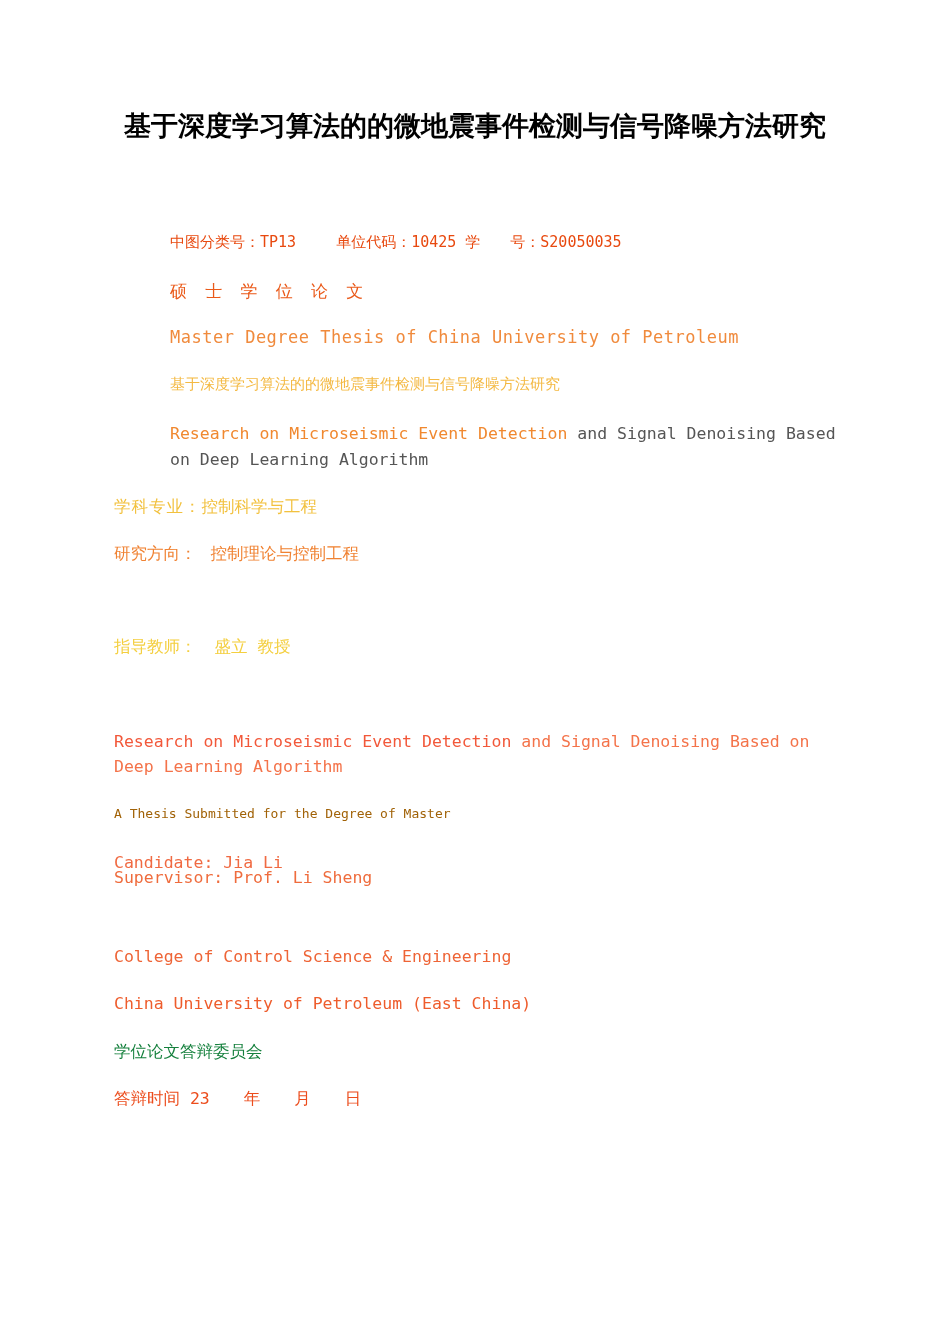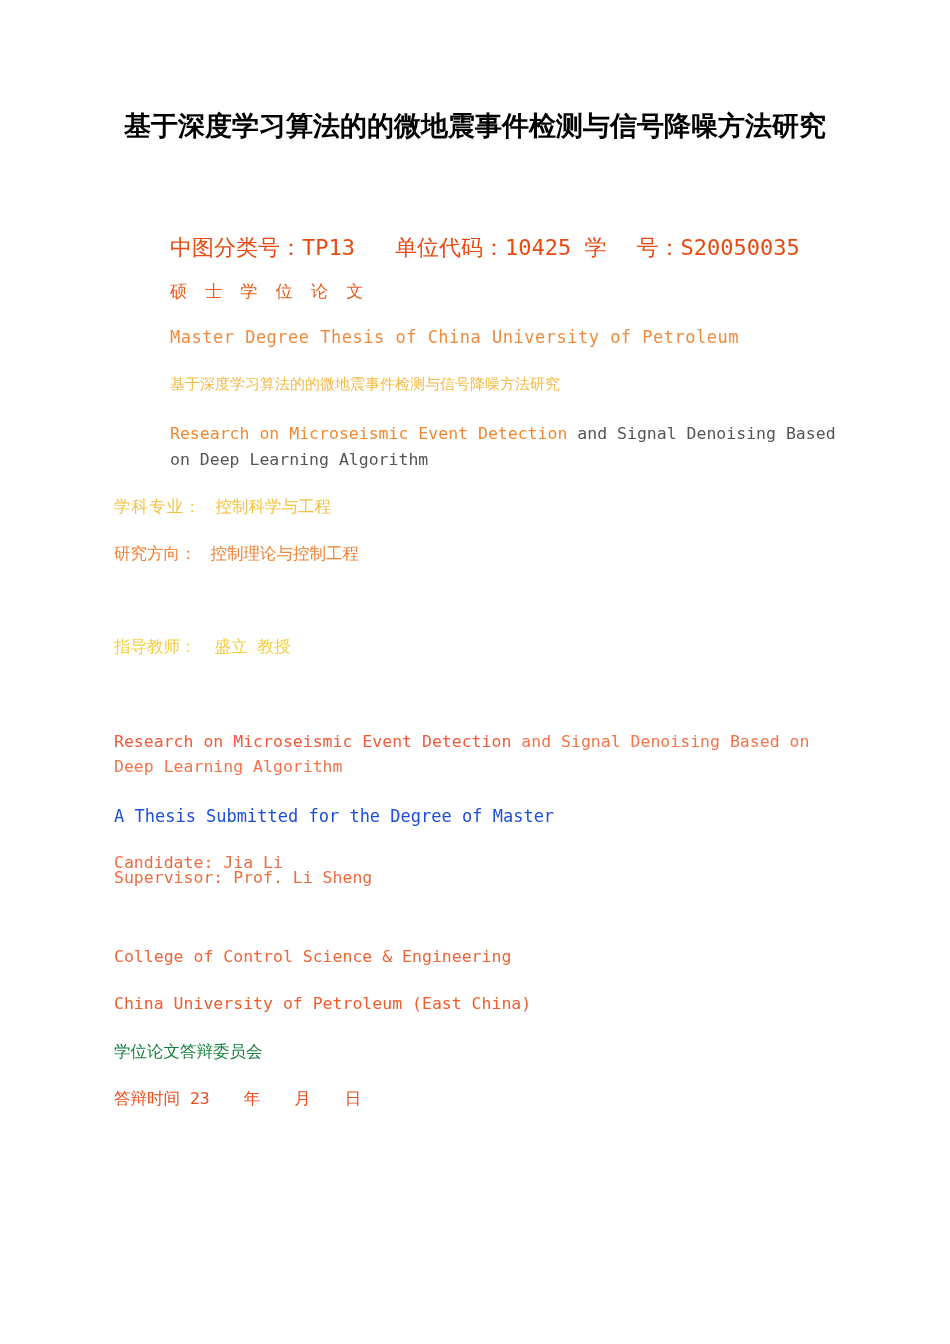--- a/index.html
+++ b/index.html
@@ -44,21 +44,21 @@
     position: absolute;
     left: 114px;
     width: 730px;
     font-family: "DejaVu Sans Mono", monospace;
     line-height: 1.45;
   }
   
   .row-class {
     left: 170px;
     top: 233px;
-    font-size: 22px;
+    font-size: 15px;
     color: #e8490f;
   }
   .row-class .seg { display: inline; }
   .gap-a { display: inline-block; width: 40px; }
   .gap-b { display: inline-block; width: 30px; }
 
   .row-master-cn {
     left: 170px;
     top: 280px;
     font-size: 17px;
@@ -89,21 +89,21 @@
   }
   .row-title-en .hl { color: #f0882f; }
 
   .row-major {
     left: 114px;
     top: 496px;
     font-size: 16.5px;
     color: #f2c13e;
   }
   .row-major .lbl { letter-spacing: 1px; }
-  .row-major .val { margin-left: 14px; }
+  .row-major .val { }
 
   .row-direction {
     left: 114px;
     top: 543px;
     font-size: 16.5px;
     color: #f08232;
   }
   .row-direction .val { margin-left: 14px; }
 
   .row-advisor {
@@ -121,22 +121,22 @@
     font-size: 16.5px;
     color: #f4734a;
     line-height: 1.52;
     white-space: normal;
   }
   .row-en-title .hl { color: #f2583a; }
 
   .row-en-sub {
     left: 114px;
     top: 806px;
-    font-size: 17px;
-    color: #1d4ed8;
+    font-size: 13px;
+    color: #a16207;
   }
   .row-candidate {
     left: 114px;
     top: 853px;
     font-size: 16.5px;
     color: #f06a42;
   }
   .row-supervisor {
     left: 114px;
     top: 868px;

